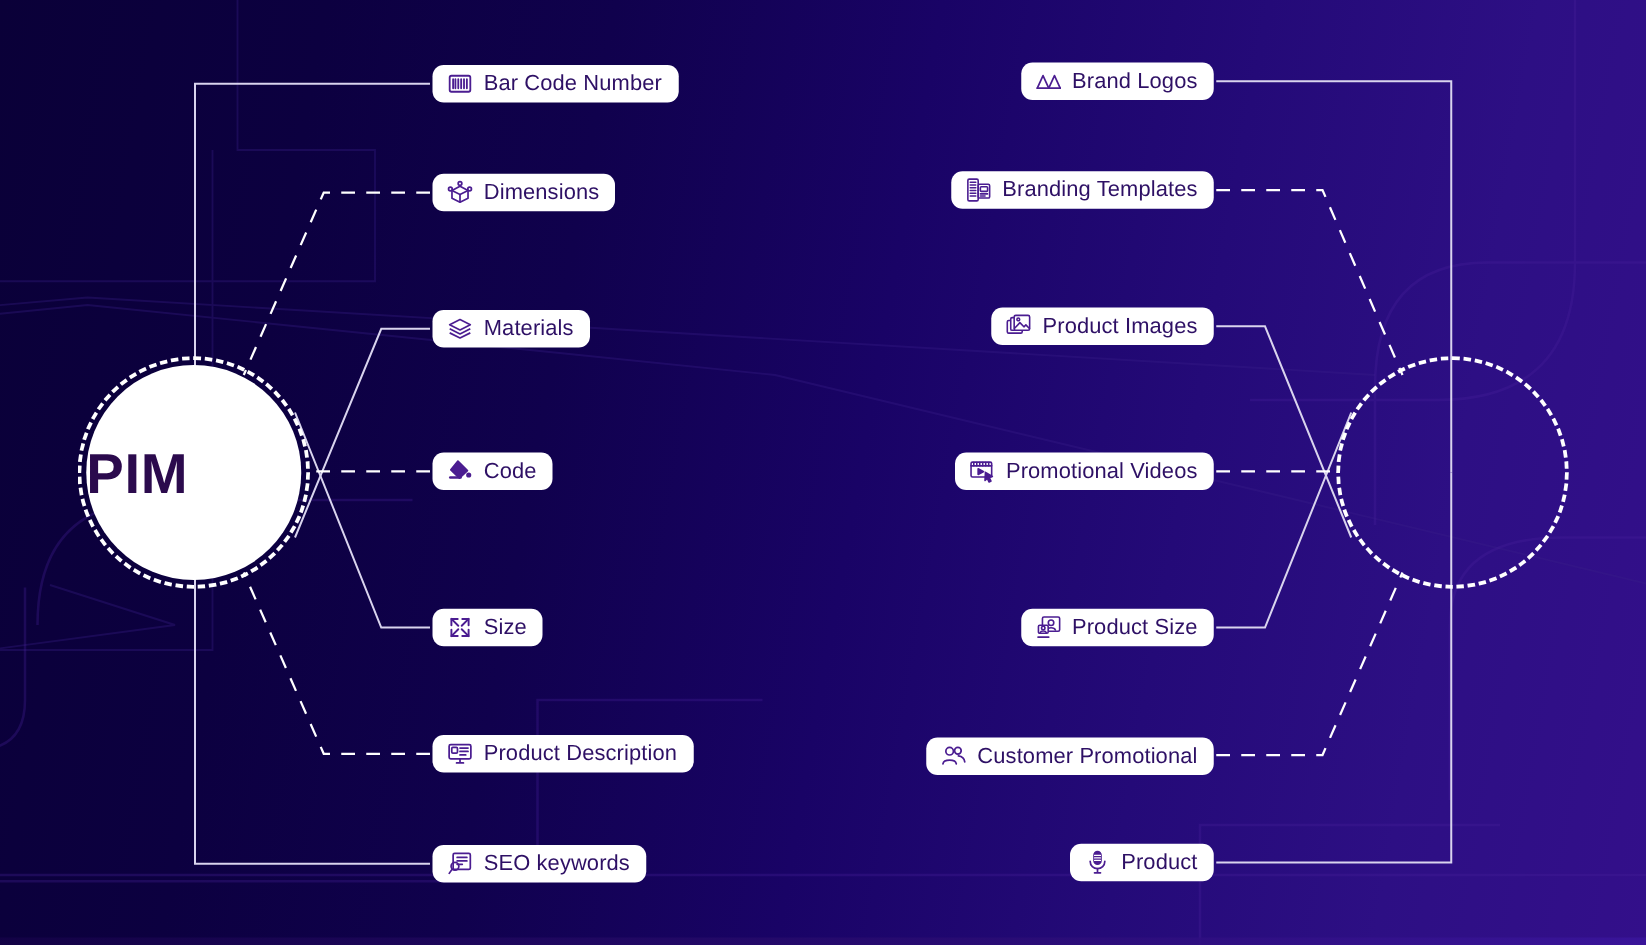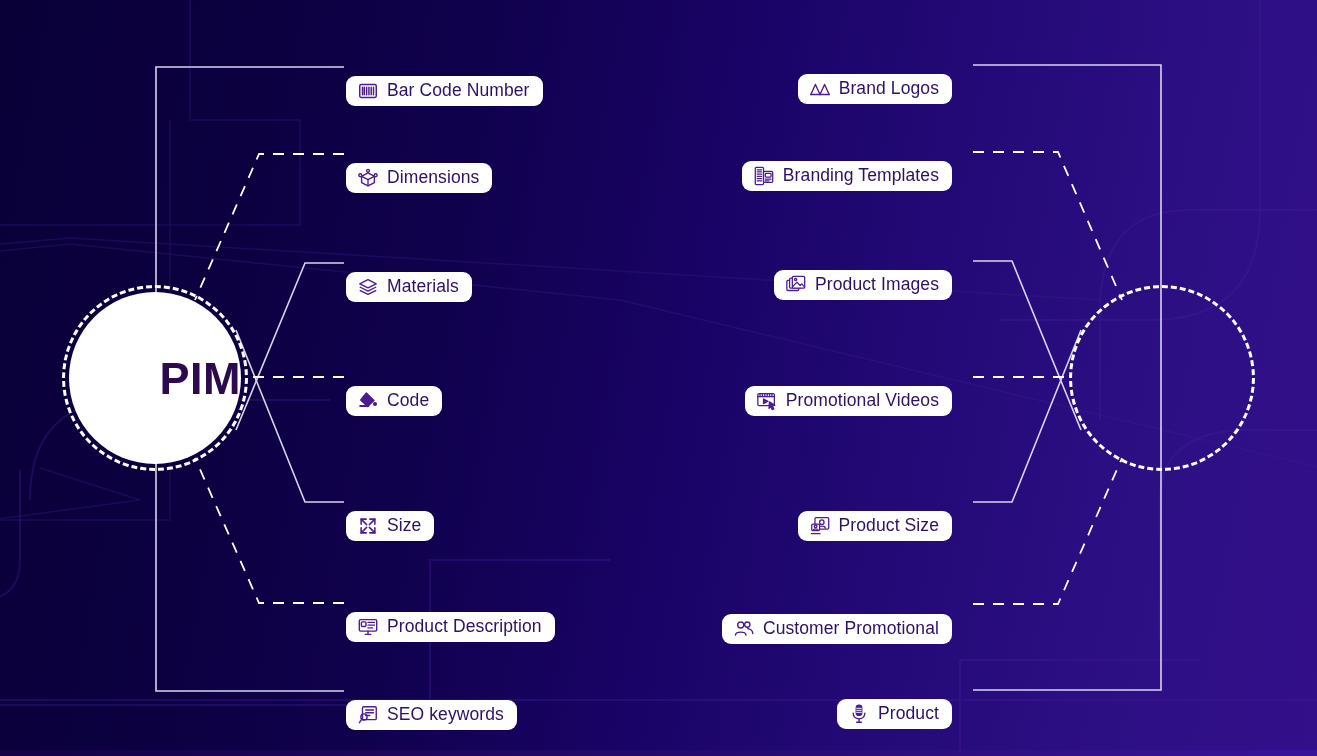--- a/index.html
+++ b/index.html
@@ -47,21 +47,21 @@
 
   
   .hub {
     position: absolute;
     width: 172px;
     height: 172px;
     border-radius: 50%;
     background: #ffffff;
     display: flex;
     align-items: center;
-    justify-content: flex-end;
+    justify-content: flex-start;
     box-shadow: 0 0 0 0 rgba(0,0,0,0);
   }
   .hub-ring {
     position: absolute;
     width: 186px;
     height: 186px;
     border-radius: 50%;
     border: 3px dashed #ffffff;
     box-sizing: border-box;
   }
@@ -82,39 +82,38 @@
     position: absolute;
     display: inline-flex;
     align-items: center;
     gap: 8px;
     background: #ffffff;
     border-radius: 9px;
     padding: 5px 13px 5px 11px;
     height: 30px;
     box-sizing: border-box;
     white-space: nowrap;
-    margin-top: 24px;
   }
   .pill .label {
     font-size: 17.5px;
     color: #2e1065;
     line-height: 1;
     letter-spacing: .1px;
   }
   .pill .icon {
     width: 22px;
     height: 22px;
     flex: 0 0 22px;
     display: block;
     color: #4b1d91;
   }
   .pill .icon svg { display: block; width: 22px; height: 22px; }
 
   .left-col .pill { left: 346px; }
-  .right-col .pill { right: 365px; justify-content: center; }
+  .right-col .pill { right: 346px; justify-content: center; }
 </style>
 </head>
 <body>
 
 <div id="stage">
 
   <svg class="bg-deco" viewBox="0 0 1317 756" preserveAspectRatio="none">
     <g stroke="#3a1f8a" stroke-width="1.5" fill="none" opacity="0.33">
       <path d="M-10 245 L70 238 L1100 300"></path>
       <path d="M-10 252 L70 244 L620 300 L1330 470"></path>

